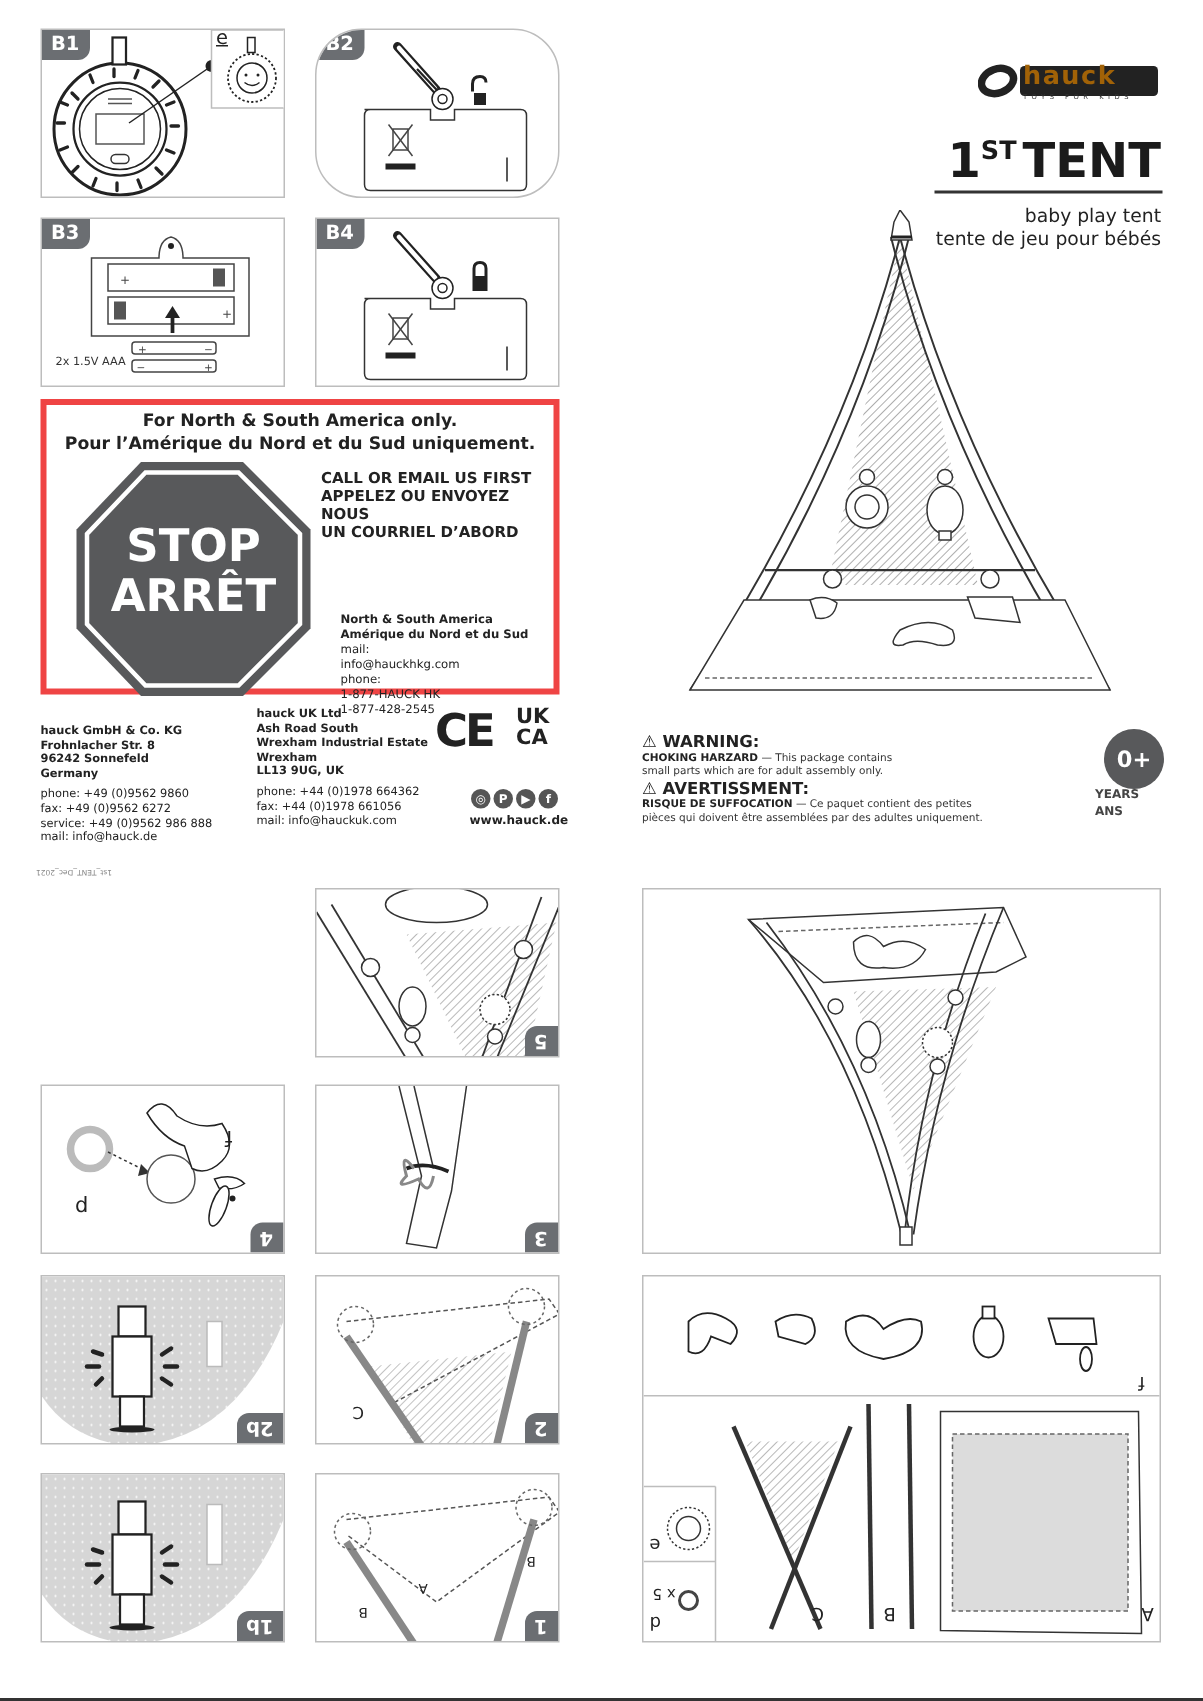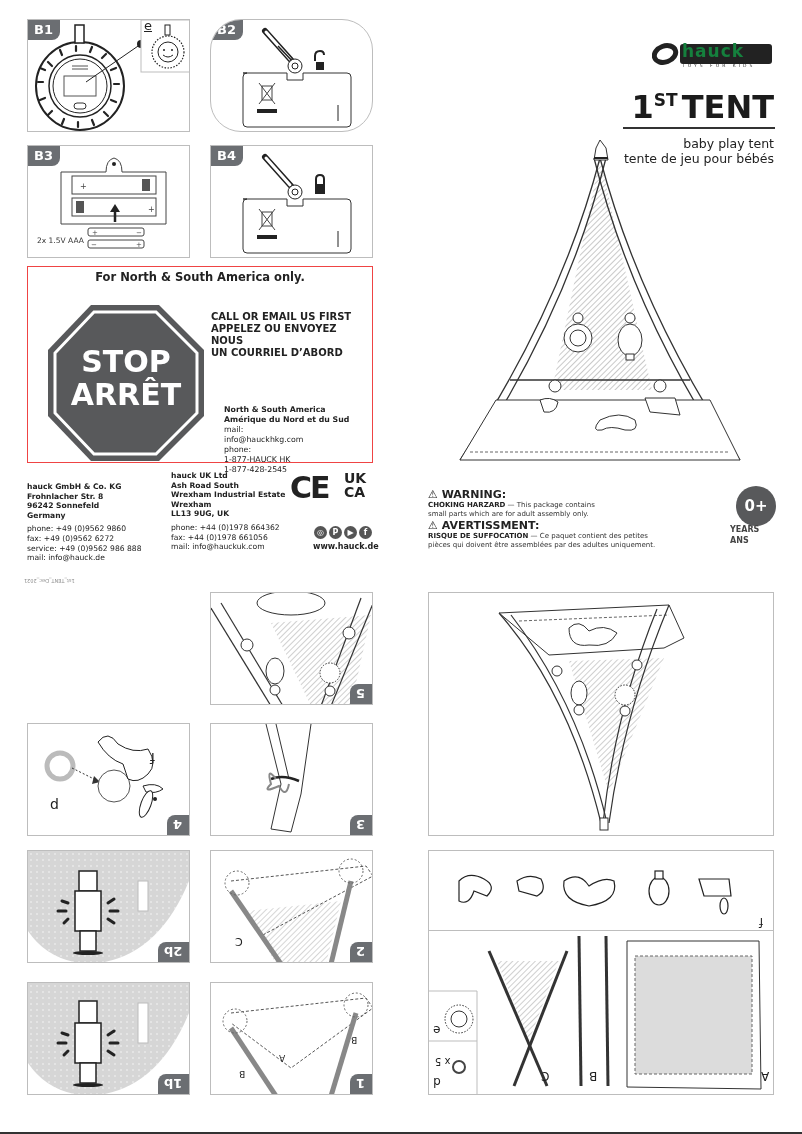--- a/index.html
+++ b/index.html
@@ -3,21 +3,21 @@
 <meta charset="utf-8">
 <style>
   * { box-sizing: border-box; margin: 0; padding: 0; }
   body { width: 802px; height: 1134px; background: #fff; position: relative; overflow: hidden; font-family: "DejaVu Sans", sans-serif; color: #222; }
   .panel { position: absolute; border: 1px solid #bdbdbd; background: #fff; overflow: hidden; }
   .tab { position: absolute; background: #6b6e72; color: #fff; font-weight: bold; font-size: 13px; padding: 2px 7px 3px 6px; border-bottom-right-radius: 8px; top: 0; left: 0; font-family: "DejaVu Sans", sans-serif; }
   .tab.flip { top: auto; left: auto; right: 0; bottom: 0; border-bottom-right-radius: 0; border-top-left-radius: 8px; transform: none; }
   .tab.flip span { display: inline-block; transform: rotate(180deg); }
   svg { position: absolute; left: 0; top: 0; }
   .abs { position: absolute; }
-  .stopbox { position: absolute; left: 27px; top: 266px; width: 346px; height: 197px; border: 1px solid #ef4444; }
+  .stopbox { position: absolute; left: 27px; top: 266px; width: 346px; height: 197px; border: 4px solid #ef4444; }
   .stopbox .head { position: absolute; left: 0; right: 0; top: 3px; text-align: center; font-size: 11.5px; font-weight: bold; line-height: 15px; color: #222; }
   .call { position: absolute; left: 183px; width: 150px; top: 44px; font-weight: bold; font-size: 10px; line-height: 12px; }
   .help { position: absolute; left: 183px; width: 155px; top: 88px; text-align: center; font-size: 7.2px; line-height: 9.5px; color: #333; }
   .na { position: absolute; left: 196px; top: 138px; font-size: 7.8px; line-height: 10px; }
   .na b { font-weight: bold; }
   .na .row { display: flex; flex-direction: column; }
   .na .k { width: 46px; }
   .addr { position: absolute; font-size: 7.6px; line-height: 9.6px; color: #222; }
   .addr .bold { font-weight: bold; }
   .title-1st { position: absolute; right: 28px; top: 88px; font-size: 32px; font-weight: bold; letter-spacing: 0px; color: #1b1b1b; }
@@ -146,20 +146,21 @@
     <line x1="127" y1="85" x2="127" y2="101" stroke="#222"></line>
     <rect x="104" y="38" width="10" height="10" fill="#222"></rect>
     <path d="M105 38 V33 Q105 29 109 29 Q113 29 113 33 V38" stroke="#222" stroke-width="2" fill="none"></path>
   </svg>
   <div class="tab"><span>B4</span></div>
 </div>
 
 <div class="stopbox">
   <div class="head">
     <div>For North &amp; South America only.</div>
+    <div>Pour l’Amérique du Nord et du Sud uniquement.</div>
   </div>
   <svg width="160" height="160" style="left:18px;top:36px;">
     <polygon points="45,2 113,2 158,47 158,113 113,158 45,158 2,113 2,47" fill="#58595b"></polygon>
     <polygon points="48,9 110,9 151,50 151,110 110,151 48,151 9,110 9,50" fill="none" stroke="#fff" stroke-width="3"></polygon>
   </svg>
   <div class="abs" style="left:18px;top:78px;width:160px;text-align:center;color:#fff;font-weight:bold;font-size:30px;line-height:33px;">
     <div>STOP</div>
     <div>ARRÊT</div>
   </div>
   <div class="call">
@@ -219,21 +220,21 @@
   <span>f</span>
 </div>
 <div class="www">www.hauck.de</div>
 
 <div class="rot">1st_TENT_Dec_2021</div>
 
 <svg class="logo" width="122" height="24">
   <ellipse cx="13" cy="12" rx="11" ry="8" fill="none" stroke="#222" stroke-width="5" transform="rotate(-20 13 12)"></ellipse>
   <rect x="28" y="2" width="92" height="20" rx="3" fill="#222"></rect>
 </svg>
-<div class="abs" style="left:682px;top:41px;font-size:17px;font-weight:bold;color:#15803d;letter-spacing:1px;">hauck</div>
+<div class="abs" style="left:682px;top:41px;font-size:17px;font-weight:bold;color:#a16207;letter-spacing:1px;">hauck</div>
 <div class="logo-sub">TOYS FOR KIDS</div>
 
 <div class="title-1st"><span>1</span><sup>ST</sup><span>TENT</span></div>
 <div class="title-rule"></div>
 <div class="sub">
   <div>baby play tent</div>
   <div>tente de jeu pour bébés</div>
 </div>
 
 <svg width="330" height="340" style="left:440px;top:140px;">

